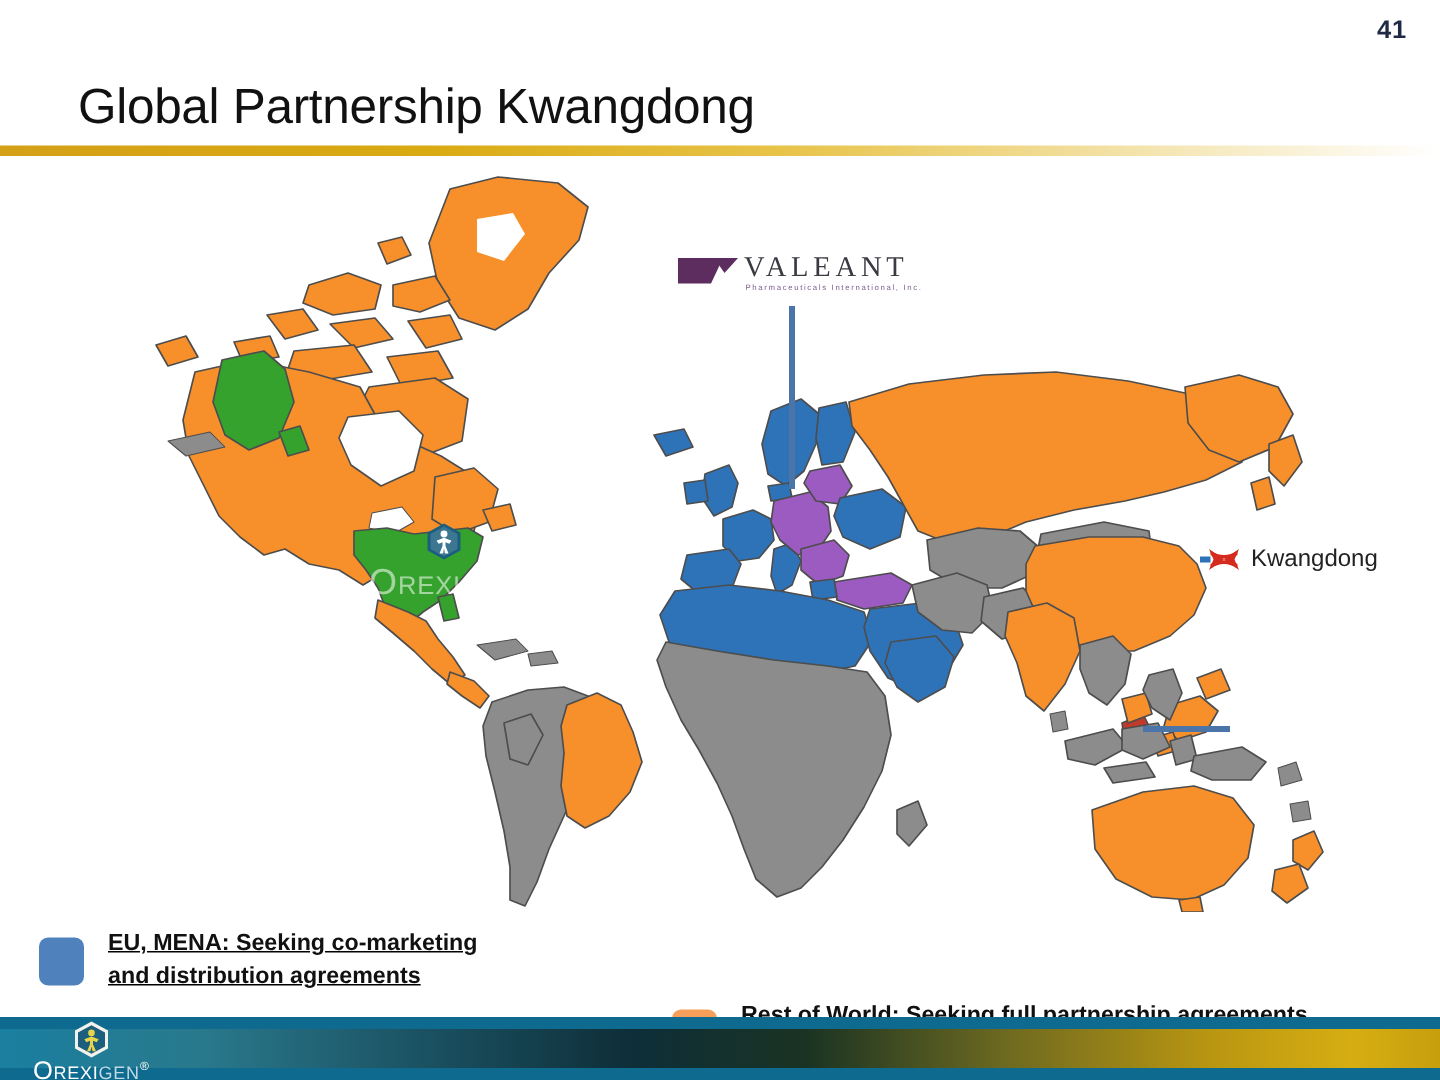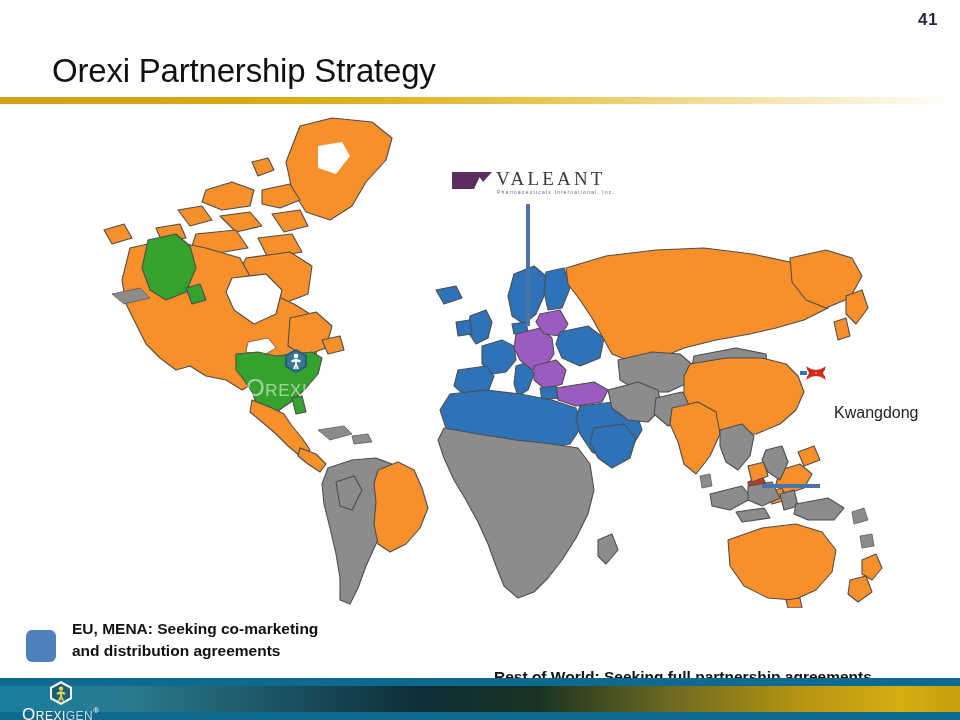--- a/index.html
+++ b/index.html
@@ -85,21 +85,20 @@
     left: 800px; top: 362px;
     width: 130px; height: 24px;
   }
   .kd-mark { position: absolute; left: 0; top: 2px; width: 32px; height: 18px; }
   .kd-word {
     position: absolute; left: 34px; top: 0px;
     font-size: 16px;
     color: #222222;
     line-height: 21px;
     white-space: nowrap;
-    margin-top: 40px;
   }
 
   
   .orexigen-watermark {
     position: absolute;
     left: 237px; top: 348px;
     width: 118px; height: 48px;
     text-align: center;
   }
   .owm-mark { margin: 0 auto; width: 26px; height: 26px; }
@@ -111,21 +110,21 @@
     font-variant: small-caps;
     font-weight: 500;
   }
 
   
   .legend {
     position: absolute;
     left: 0; top: 610px;
     width: 960px; height: 68px;
   }
-  .legend-item { position: absolute; display: flex; align-items: flex-end; }
+  .legend-item { position: absolute; display: flex; align-items: center; text-decoration: underline; }
   .legend-item.eu   { left: 26px;  top: 8px; }
   .legend-item.row  { left: 448px; top: 8px; margin-top: 48px; }
   .legend-swatch {
     width: 30px; height: 32px;
     border-radius: 6px;
     flex: 0 0 auto;
     margin-top: 1px;
   }
   .legend-text {
     margin-left: 16px;
@@ -177,21 +176,21 @@
   .fl-word .dim { color: #BFD9E2; }
   .fl-word .reg { font-size: 8px; vertical-align: super; }
 </style>
 </head>
 <body>
 
 <div class="slide">
 
   <div class="page-number">41</div>
 
-  <div class="slide-title">Orexi Partnership Strategy</div>
+  <div class="slide-title">Global Partnership Kwangdong</div>
   <div class="title-rule"></div>
 
   <div class="map-stage">
     <svg class="map-svg" viewBox="0 0 960 500">
       <g stroke="#4D4D4D" stroke-width="1.1" stroke-linejoin="round">
 
         <path fill="#F7902B" d="M300,18 L332,10 L372,14 L392,30 L386,52 L366,74 L352,98 L330,112 L306,104
              L292,82 L286,54 Z"></path>
         <path fill="#ffffff" stroke="none" d="M318,38 L342,34 L350,48 L336,66 L318,60 Z"></path>
 

